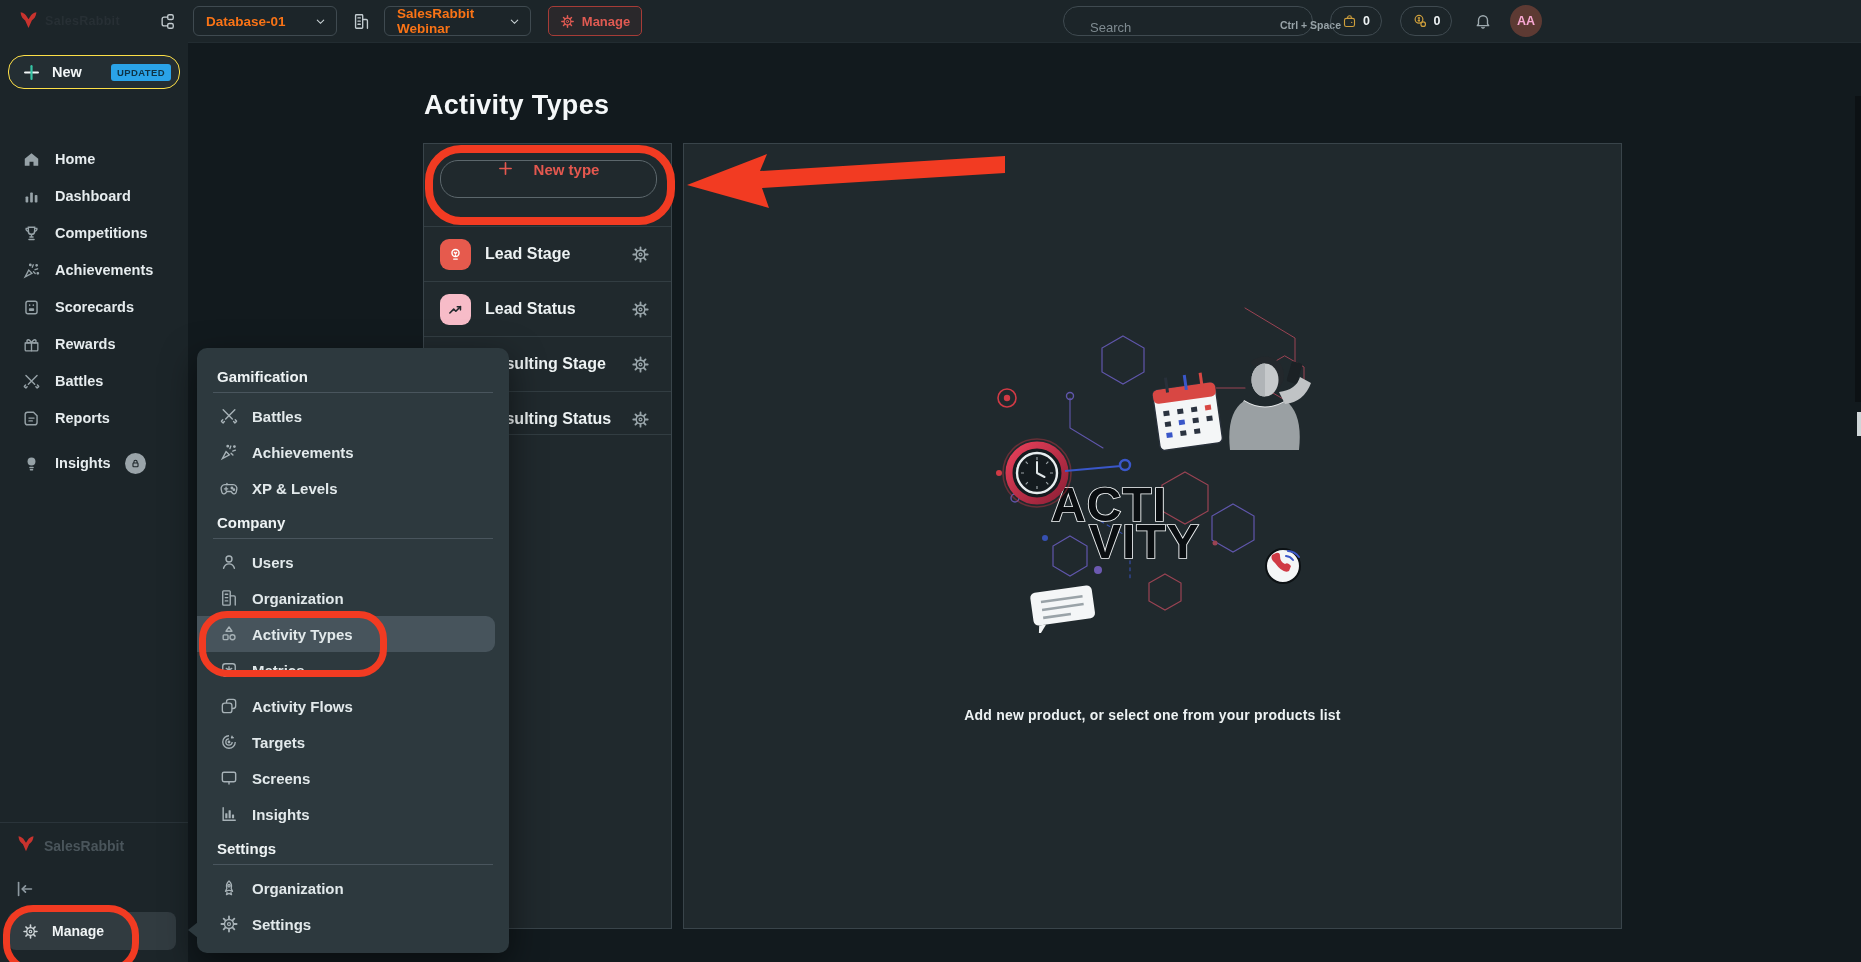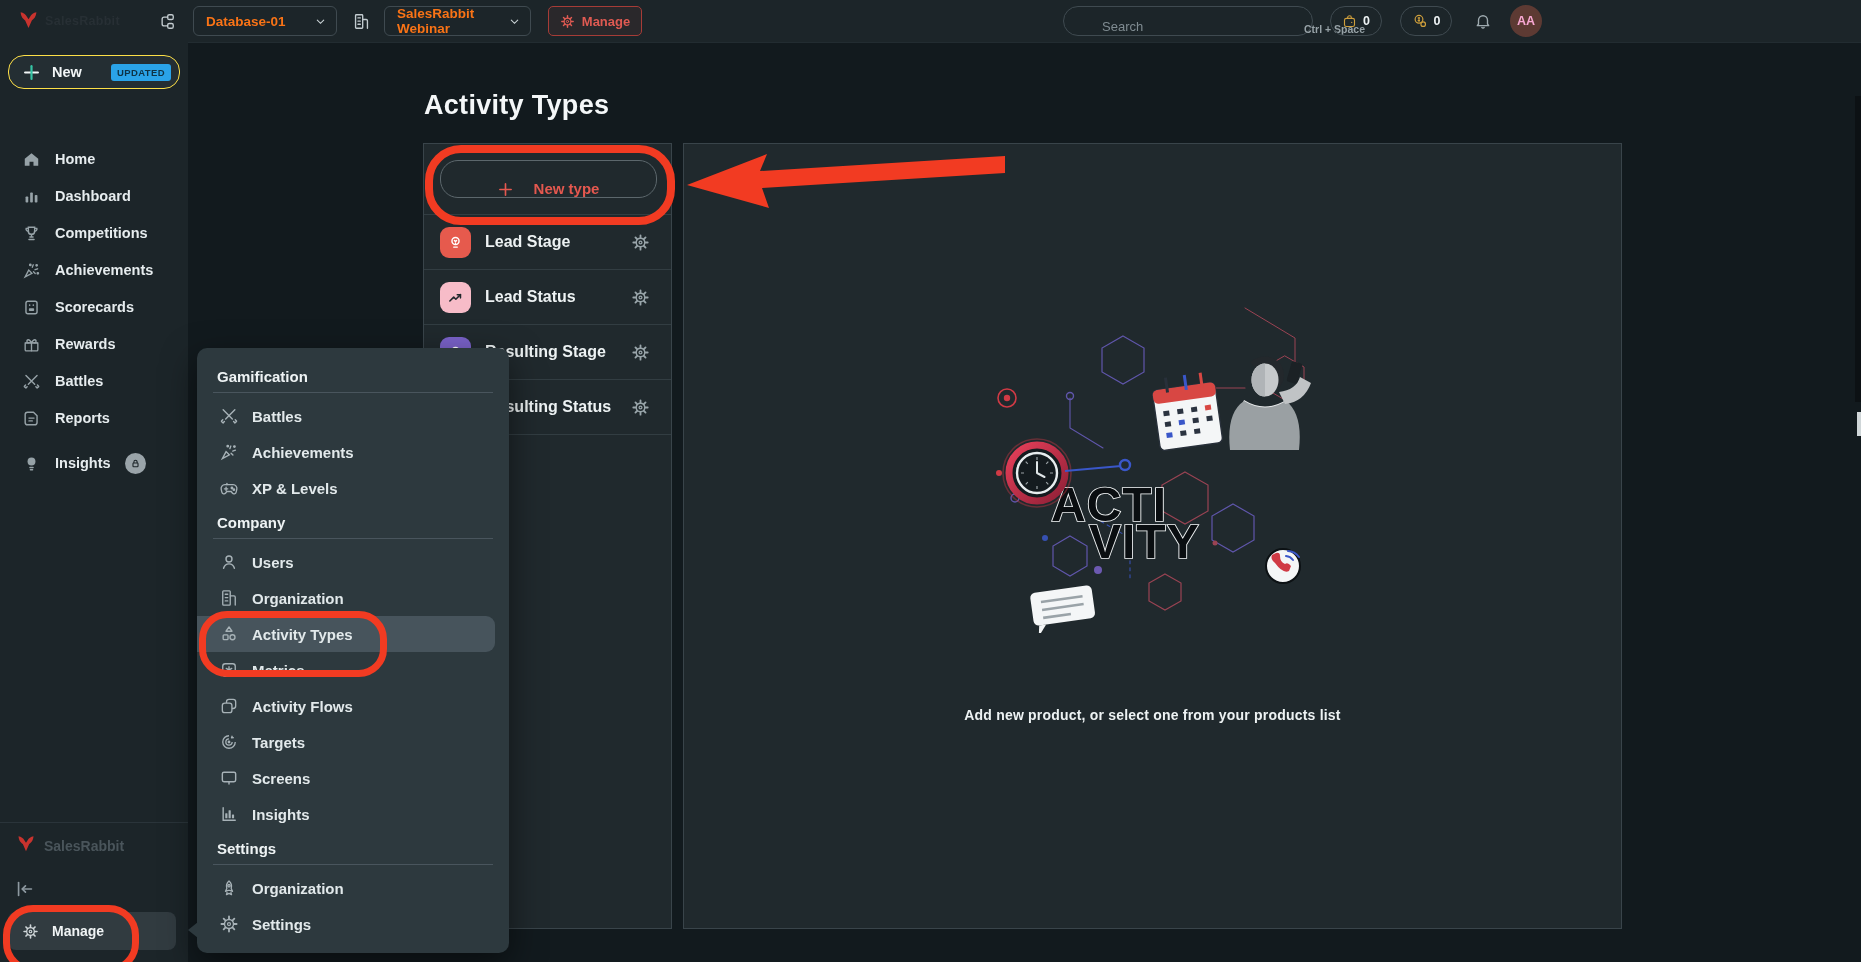--- a/index.html
+++ b/index.html
@@ -14,21 +14,21 @@
   .brand-text{position:absolute;left:45px;top:14px;font-size:12.5px;font-weight:700;color:#272f34;letter-spacing:.3px;}
   .tb-icon{position:absolute;top:12px;color:#c3ccd0;}
   .tb-select{position:absolute;top:6px;height:30px;border:1px solid #3f4a50;border-radius:6px;
              display:flex;align-items:center;box-sizing:border-box;padding:0 10px 0 12px;cursor:pointer;}
   .tb-select .val{font-size:13.5px;font-weight:700;color:#f97316;flex:1;}
   .tb-select .chev{color:#c9d2d5;margin-left:10px;}
   .manage-btn{position:absolute;left:548px;top:6px;width:94px;height:30px;border:1px solid #a63c37;border-radius:5px;
               background:rgba(225,80,70,.07);display:flex;align-items:center;justify-content:center;gap:7px;box-sizing:border-box;cursor:pointer;}
   .manage-btn .lbl{font-size:13px;font-weight:700;color:#e05a52;}
   .search{position:absolute;left:1063px;top:6px;width:250px;height:30px;border:1px solid #3f4a50;border-radius:15px;
-          display:flex;align-items:flex-end;box-sizing:border-box;padding:0 12px;gap:24px;}
+          display:flex;align-items:flex-start;box-sizing:border-box;padding:12px 12px;gap:12px;}
   .search input{flex:1;background:transparent;border:none;outline:none;color:#dfe6e8;font-size:13px;font-family:"Liberation Sans",sans-serif;}
   .search input::placeholder{color:#7f8b91;}
   .search .shortcut{font-size:10.5px;font-weight:700;color:#97a2a7;white-space:nowrap;}
   .pill{position:absolute;top:6px;width:52px;height:30px;border:1px solid #3f4a50;border-radius:15px;
         display:flex;align-items:center;justify-content:center;gap:6px;box-sizing:border-box;cursor:pointer;}
   .pill .cnt{font-size:12.5px;font-weight:700;color:#eef3f4;}
   .avatar{position:absolute;left:1510px;top:5px;width:32px;height:32px;border-radius:50%;background:#5d3a33;
           display:flex;align-items:center;justify-content:center;font-size:12.5px;font-weight:700;color:#f9a8d4;cursor:pointer;}
 
   
@@ -50,24 +50,24 @@
                display:flex;align-items:center;gap:13px;box-sizing:border-box;padding-left:14px;cursor:pointer;}
   .foot-manage .lbl{font-size:14px;font-weight:700;color:#f0f4f5;}
   .foot-manage .ic{color:#cfd6d9;}
 
   
   .page-title{position:absolute;left:424px;top:72px;font-size:27px;font-weight:800;color:#f4f7f8;letter-spacing:.3px;}
   .panel{position:absolute;top:143px;background:#20292d;border:1px solid #39444a;box-sizing:border-box;}
   .list-panel{left:423px;width:249px;height:786px;}
   .canvas-panel{left:683px;width:939px;height:786px;}
   .new-type-btn{position:absolute;left:16px;top:16px;width:217px;height:38px;border:1px solid #5c676c;border-radius:18px;
-                display:flex;align-items:flex-end;justify-content:center;gap:21px;box-sizing:border-box;cursor:pointer;}
+                display:flex;align-items:flex-start;justify-content:center;gap:21px;box-sizing:border-box;cursor:pointer;}
   .new-type-btn .lbl{font-size:15px;font-weight:700;color:#e4584f;}
   .type-row{position:absolute;left:0;width:247px;height:55px;border-top:1px solid #323d42;display:flex;align-items:center;
-            box-sizing:border-box;padding:0 21px 0 16px;gap:14px;cursor:pointer;}
+            box-sizing:border-box;padding:0 21px 0 16px;gap:14px;cursor:pointer;margin-top:12px;}
   .type-ic{width:31px;height:31px;border-radius:9px;display:flex;align-items:center;justify-content:center;flex:none;}
   .type-row .lbl{flex:1;font-size:16px;font-weight:600;color:#edf2f3;}
   .type-row .gear{color:#99a5aa;flex:none;}
   .row-div{position:absolute;left:0;top:290px;width:247px;height:1px;background:#323d42;}
   .empty-msg{position:absolute;left:683px;top:707px;width:939px;text-align:center;font-size:14px;font-weight:600;
              color:#edf2f3;letter-spacing:.2px;}
 
   
   .menu{position:absolute;left:197px;top:348px;width:312px;height:605px;background:#2d393e;border-radius:10px;
         box-shadow:0 12px 34px rgba(0,0,0,.5);box-sizing:border-box;padding:12px 0 10px;z-index:6;}

